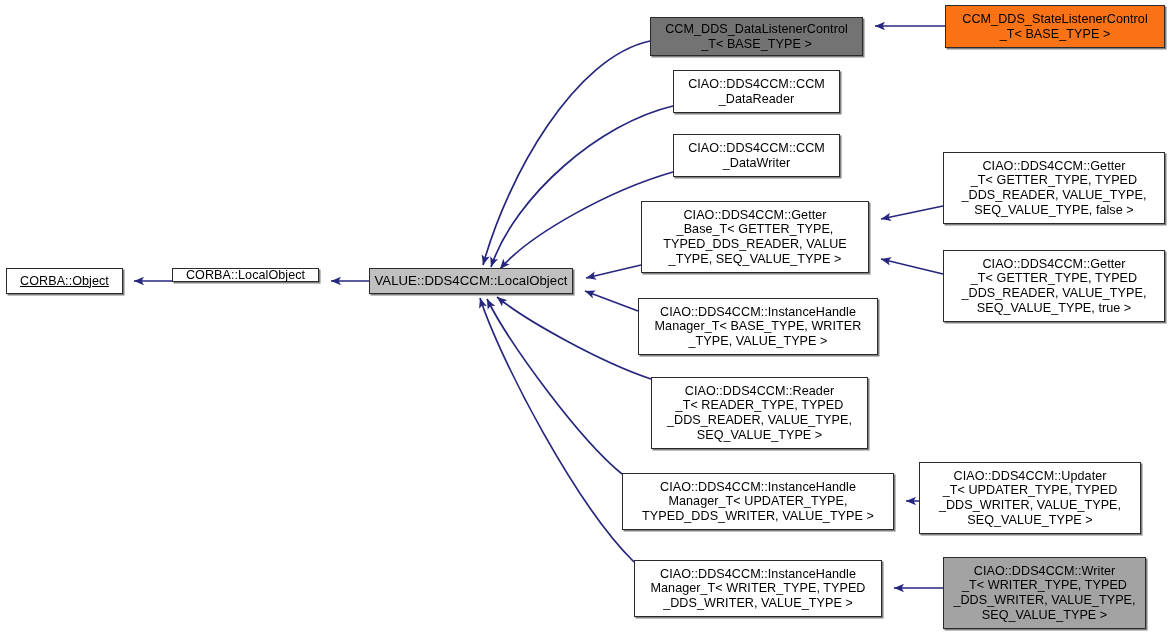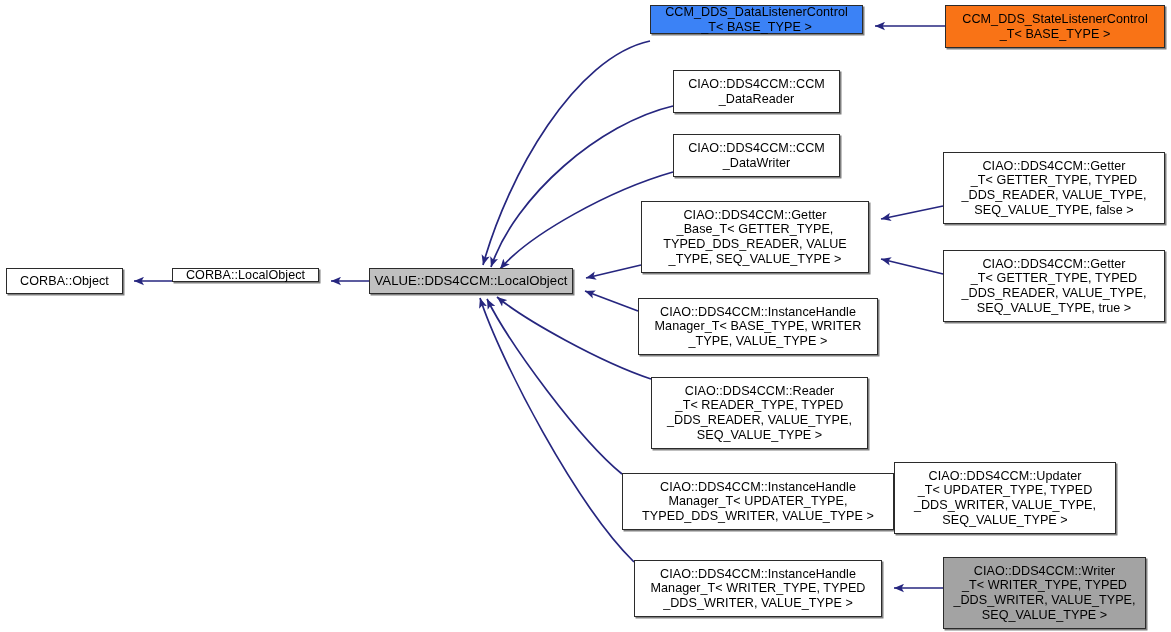--- a/index.html
+++ b/index.html
@@ -84,24 +84,24 @@
       <path d="M 673 172 C 610 190 530 234 500 269"></path>
       <path d="M 641 265 L 586 278"></path>
       <path d="M 638 311 L 585 291"></path>
       <path d="M 651 379 C 600 362 525 320 497 297"></path>
       <path d="M 622 474 C 580 440 510 345 487 299"></path>
       <path d="M 634 562 C 576 505 500 360 480 298"></path>
     </g>
   </svg>
 
   <div id="node-layer">
-      <div class="node" style="left: 6px; top: 268px; width: 117px; height: 26px; border-color: rgb(43, 43, 43); background: rgb(255, 255, 255); color: rgb(0, 0, 0);"><span class="node-label">CORBA::Object</span></div>
+      <div class="node" style="left: 6px; top: 268px; width: 117px; height: 26px; border-color: rgb(43, 43, 43); background: rgb(255, 255, 255); color: rgb(0, 0, 0); text-decoration: underline;"><span class="node-label">CORBA::Object</span></div>
       <div class="node" style="left: 172px; top: 268px; width: 147px; height: 14px; border-color: rgb(43, 43, 43); background: rgb(255, 255, 255); color: rgb(0, 0, 0);"><span class="node-label">CORBA::LocalObject</span></div>
       <div class="node highlight" style="left: 369px; top: 268px; width: 204px; height: 26px; border-color: rgb(43, 43, 43); background: rgb(192, 192, 192); color: rgb(0, 0, 0);"><span class="node-label">VALUE::DDS4CCM::LocalObject</span></div>
-      <div class="node" style="left: 650px; top: 5px; width: 213px; height: 29px; border-color: rgb(43, 43, 43); background: #3b82f6; color: rgb(0, 0, 0);"><span class="node-label">CCM_DDS_DataListenerControl
+      <div class="node" style="left: 650px; top: 17px; width: 213px; height: 39px; border-color: rgb(43, 43, 43); background: #737373; color: rgb(0, 0, 0);"><span class="node-label">CCM_DDS_DataListenerControl
 _T&lt; BASE_TYPE &gt;</span></div>
       <div class="node" style="left: 945px; top: 5px; width: 220px; height: 43px; border-color: rgb(43, 43, 43); background: #f97316; color: rgb(0, 0, 0);"><span class="node-label">CCM_DDS_StateListenerControl
 _T&lt; BASE_TYPE &gt;</span></div>
       <div class="node" style="left: 673px; top: 70px; width: 167px; height: 43px; border-color: rgb(43, 43, 43); background: rgb(255, 255, 255); color: rgb(0, 0, 0);"><span class="node-label">CIAO::DDS4CCM::CCM
 _DataReader</span></div>
       <div class="node" style="left: 673px; top: 134px; width: 167px; height: 43px; border-color: rgb(43, 43, 43); background: rgb(255, 255, 255); color: rgb(0, 0, 0);"><span class="node-label">CIAO::DDS4CCM::CCM
 _DataWriter</span></div>
       <div class="node" style="left: 641px; top: 201px; width: 228px; height: 72px; border-color: rgb(43, 43, 43); background: rgb(255, 255, 255); color: rgb(0, 0, 0);"><span class="node-label">CIAO::DDS4CCM::Getter
 _Base_T&lt; GETTER_TYPE,
 TYPED_DDS_READER, VALUE
@@ -117,21 +117,21 @@
       <div class="node" style="left: 638px; top: 298px; width: 240px; height: 57px; border-color: rgb(43, 43, 43); background: rgb(255, 255, 255); color: rgb(0, 0, 0);"><span class="node-label">CIAO::DDS4CCM::InstanceHandle
 Manager_T&lt; BASE_TYPE, WRITER
 _TYPE, VALUE_TYPE &gt;</span></div>
       <div class="node" style="left: 651px; top: 377px; width: 217px; height: 72px; border-color: rgb(43, 43, 43); background: rgb(255, 255, 255); color: rgb(0, 0, 0);"><span class="node-label">CIAO::DDS4CCM::Reader
 _T&lt; READER_TYPE, TYPED
 _DDS_READER, VALUE_TYPE,
 SEQ_VALUE_TYPE &gt;</span></div>
       <div class="node" style="left: 622px; top: 473px; width: 272px; height: 57px; border-color: rgb(43, 43, 43); background: rgb(255, 255, 255); color: rgb(0, 0, 0);"><span class="node-label">CIAO::DDS4CCM::InstanceHandle
 Manager_T&lt; UPDATER_TYPE,
 TYPED_DDS_WRITER, VALUE_TYPE &gt;</span></div>
-      <div class="node" style="left: 894px; top: 462px; width: 222px; height: 72px; border-color: rgb(43, 43, 43); background: rgb(255, 255, 255); color: rgb(0, 0, 0);"><span class="node-label">CIAO::DDS4CCM::Updater
+      <div class="node" style="left: 919px; top: 462px; width: 222px; height: 72px; border-color: rgb(43, 43, 43); background: rgb(255, 255, 255); color: rgb(0, 0, 0);"><span class="node-label">CIAO::DDS4CCM::Updater
 _T&lt; UPDATER_TYPE, TYPED
 _DDS_WRITER, VALUE_TYPE,
 SEQ_VALUE_TYPE &gt;</span></div>
       <div class="node" style="left: 634px; top: 560px; width: 248px; height: 57px; border-color: rgb(43, 43, 43); background: rgb(255, 255, 255); color: rgb(0, 0, 0);"><span class="node-label">CIAO::DDS4CCM::InstanceHandle
 Manager_T&lt; WRITER_TYPE, TYPED
 _DDS_WRITER, VALUE_TYPE &gt;</span></div>
       <div class="node" style="left: 943px; top: 557px; width: 203px; height: 72px; border-color: rgb(43, 43, 43); background: #a3a3a3; color: rgb(0, 0, 0);"><span class="node-label">CIAO::DDS4CCM::Writer
 _T&lt; WRITER_TYPE, TYPED
 _DDS_WRITER, VALUE_TYPE,
 SEQ_VALUE_TYPE &gt;</span></div>

